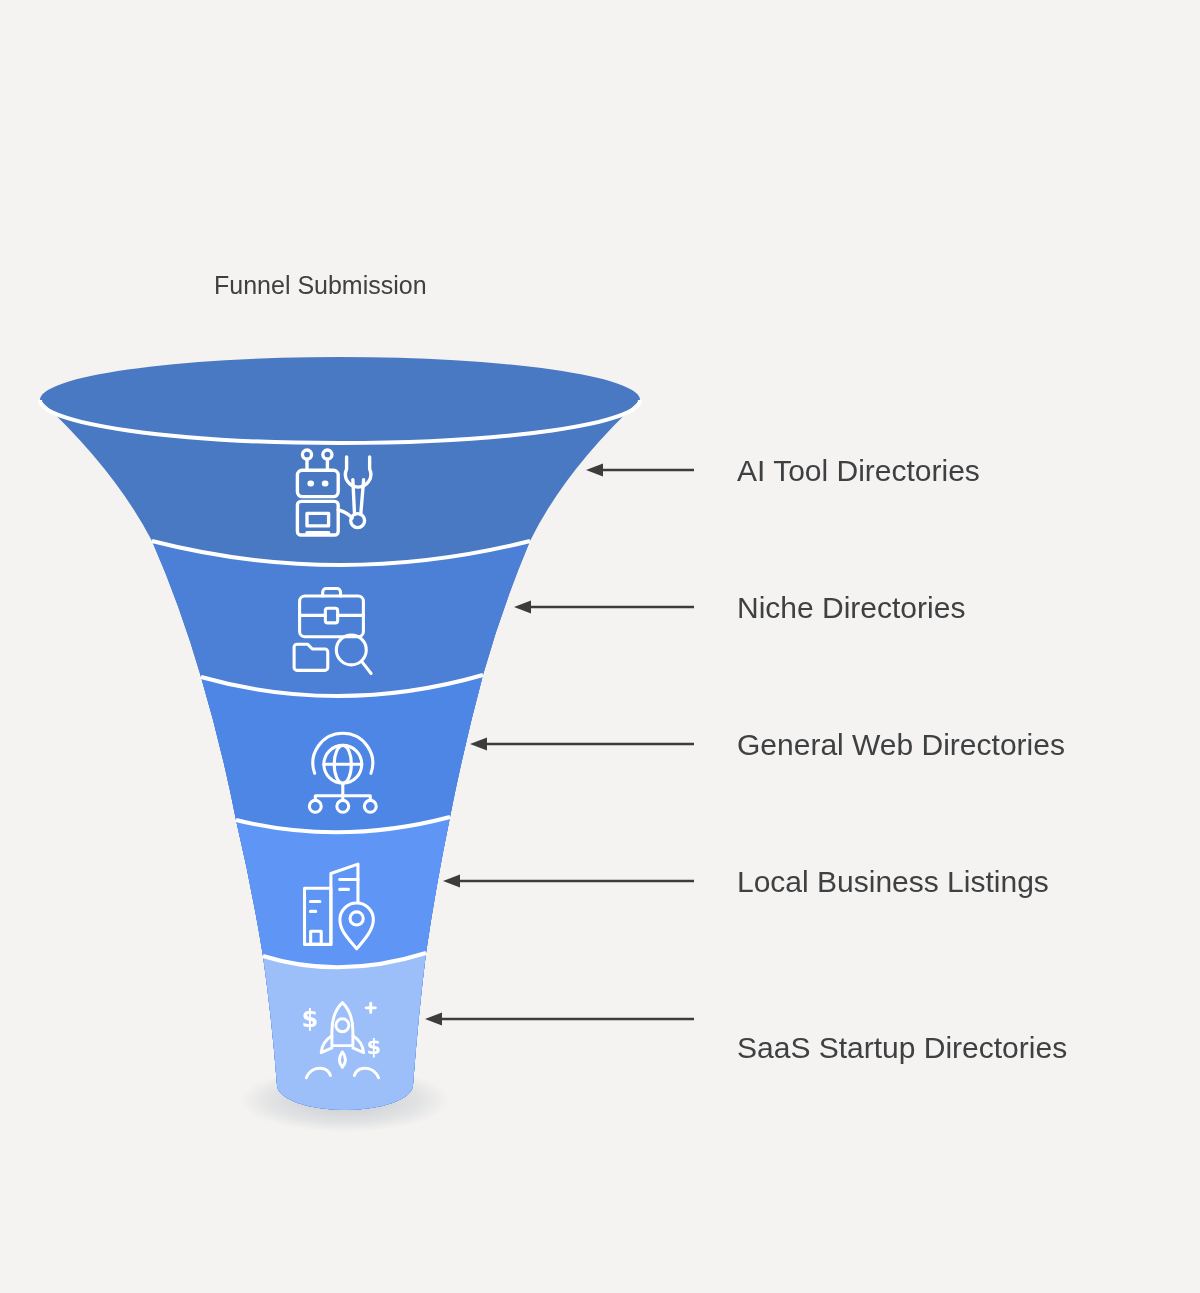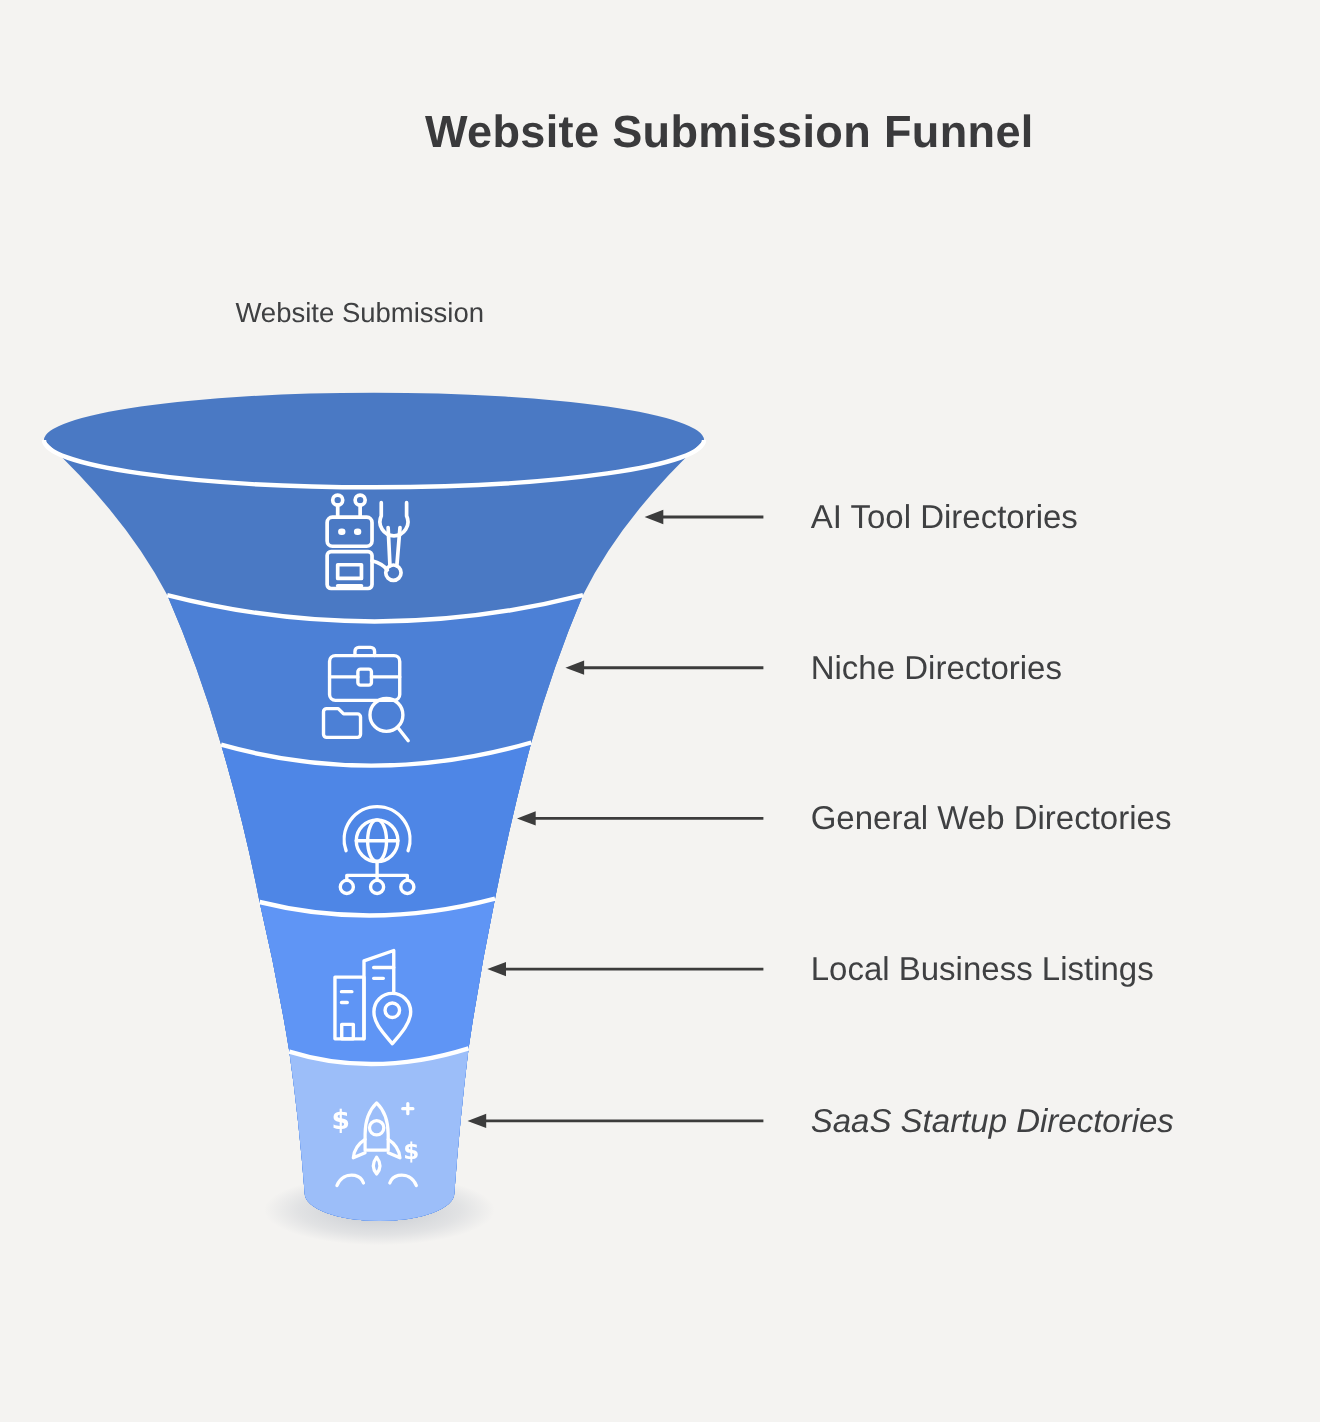--- a/index.html
+++ b/index.html
@@ -35,34 +35,33 @@
     left: 737px;
     font-size: 30px;
     line-height: 33px;
     color: #3f4042;
     white-space: nowrap;
   }
   .stage-label.s0 { top: 454px; }
   .stage-label.s1 { top: 591px; }
   .stage-label.s2 { top: 728px; }
   .stage-label.s3 { top: 865px; }
-  .stage-label.s4 { top: 1003px; font-style: italic; }
+  .stage-label.s4 { top: 1031px; }
   .icon { fill: none; stroke-width: 1.4; stroke-linecap: round; stroke-linejoin: round; }
   .icon .dot { stroke-width: 2.5; }
   .icon text { stroke: none; font-family: "DejaVu Sans", sans-serif; font-weight: 600; }
   .sep { fill: none; stroke-width: 4; }
   .arrow-line { stroke-width: 2.6; }
 </style>
 </head>
 <body>
 
 <div id="canvas">
 
-  <div class="page-title">Website Submission Funnel</div>
-  <div class="flow-label top-label">Website Submission</div>
+  <div class="flow-label top-label">Funnel Submission</div>
 
   <svg id="diagram-svg" width="1200" height="1293" viewBox="0 0 1200 1293">
 
     <defs>
       <radialGradient id="shadowGrad" cx="50%" cy="50%" r="50%">
         <stop offset="0%" stop-color="rgba(90,105,130,0.30)"></stop>
         <stop offset="70%" stop-color="rgba(90,105,130,0.12)"></stop>
         <stop offset="100%" stop-color="rgba(90,105,130,0)"></stop>
       </radialGradient>
     </defs>

